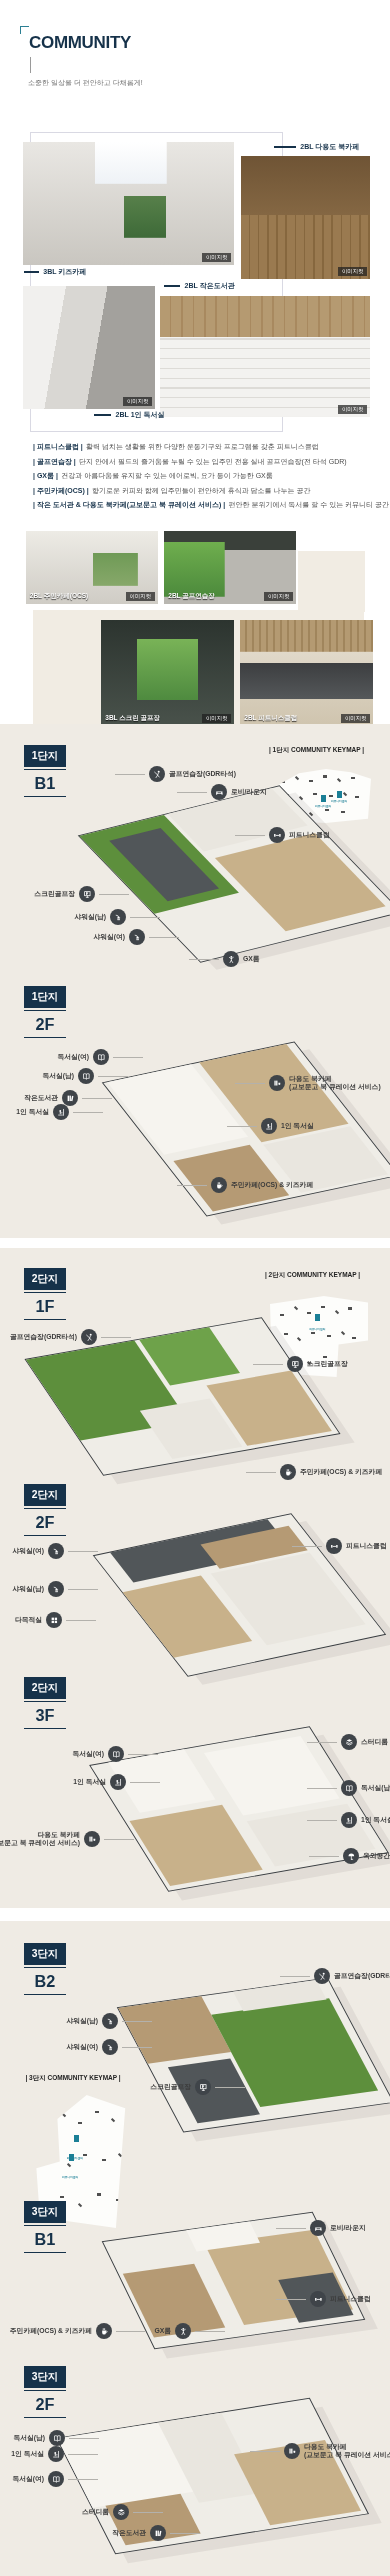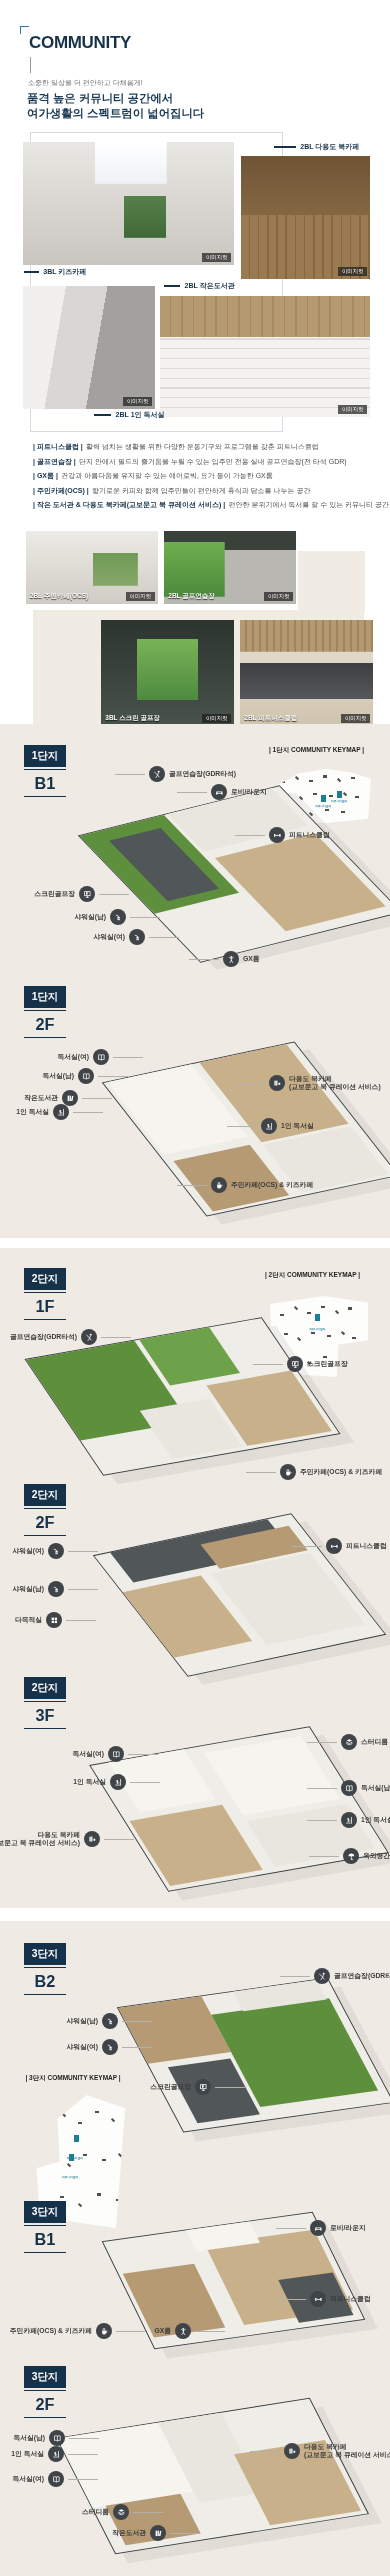--- a/index.html
+++ b/index.html
@@ -85,24 +85,20 @@
 </style>
 </head>
 <body>
 
 <div class="canvas">
 
   <div class="abs bracket" style="left:20px;top:25.5px"></div>
   <div class="abs title" style="left:29px;top:33px">COMMUNITY</div>
   <div class="abs vline" style="left:30px;top:57px"></div>
   <div class="abs subtitle" style="left:28px;top:78px">소중한 일상을 더 편안하고 다채롭게!</div>
-  <div class="abs heading" style="left:27px;top:91px">
-    <span>품격 높은 커뮤니티 공간에서</span><br>
-    <span>여가생활의 스펙트럼이 넓어집니다</span>
-  </div>
 
   <div class="outline-box" style="left:30px;top:132px;width:251px;height:298px"></div>
 
   <div class="photo p-kids" style="left:23px;top:142px;width:211px;height:123px">
     <span class="imgcut">이미지컷</span>
   </div>
   <div class="pcap" style="left:24px;top:267px">
     <span class="cline" style="width:15px"></span>
     <span class="ctext">3BL 키즈카페</span>
   </div>

